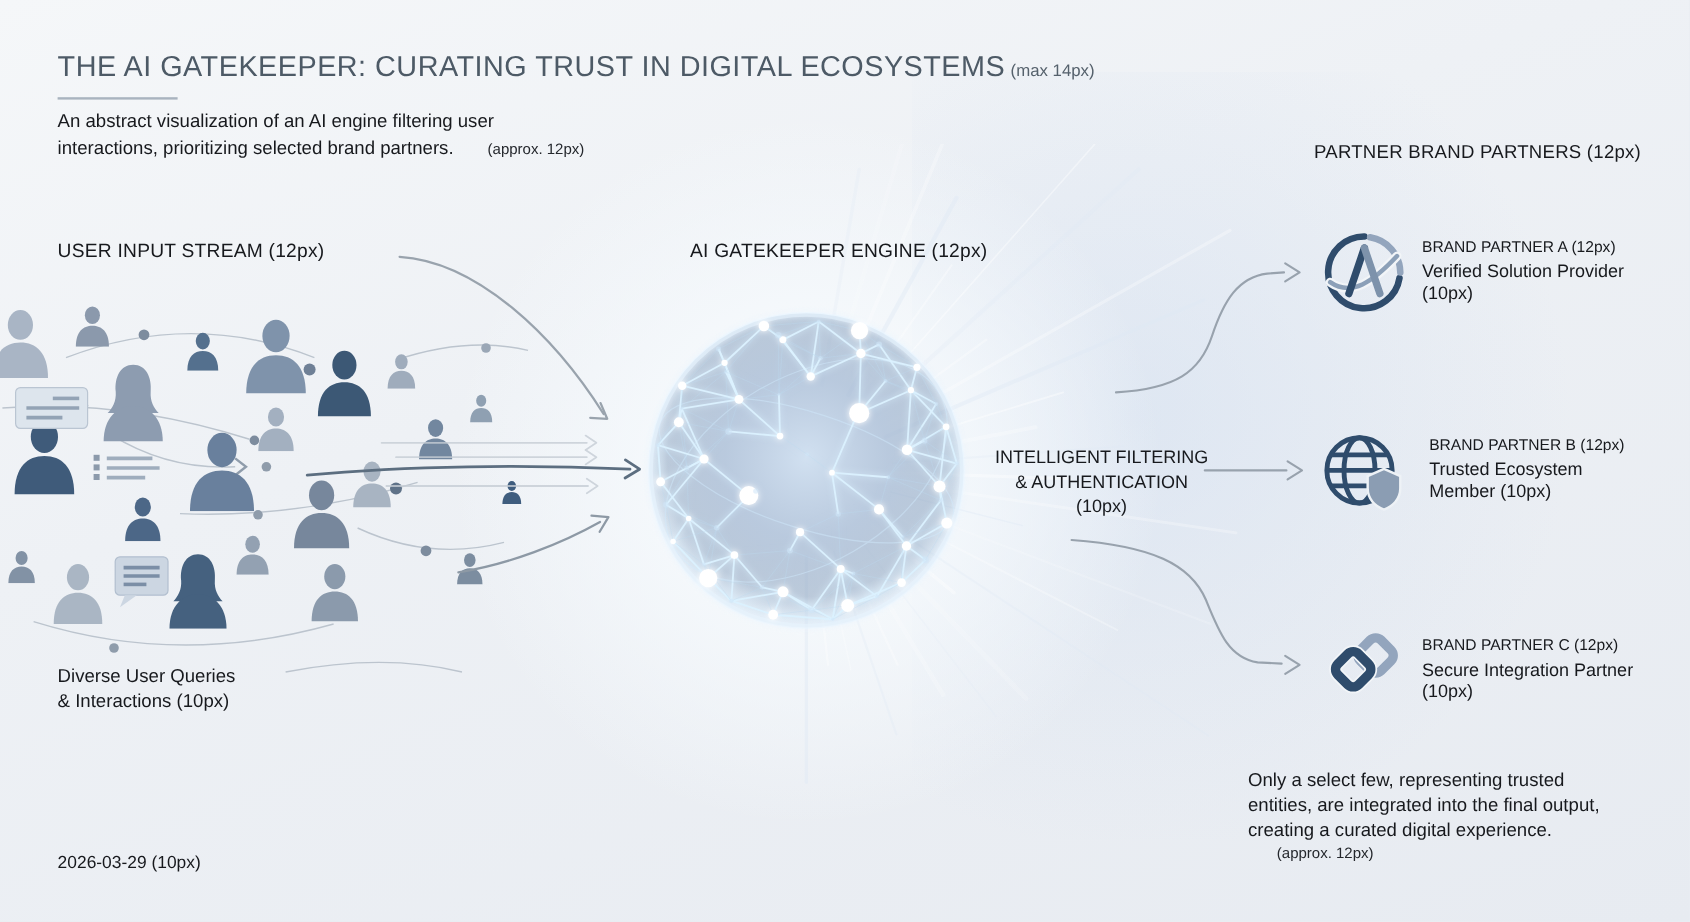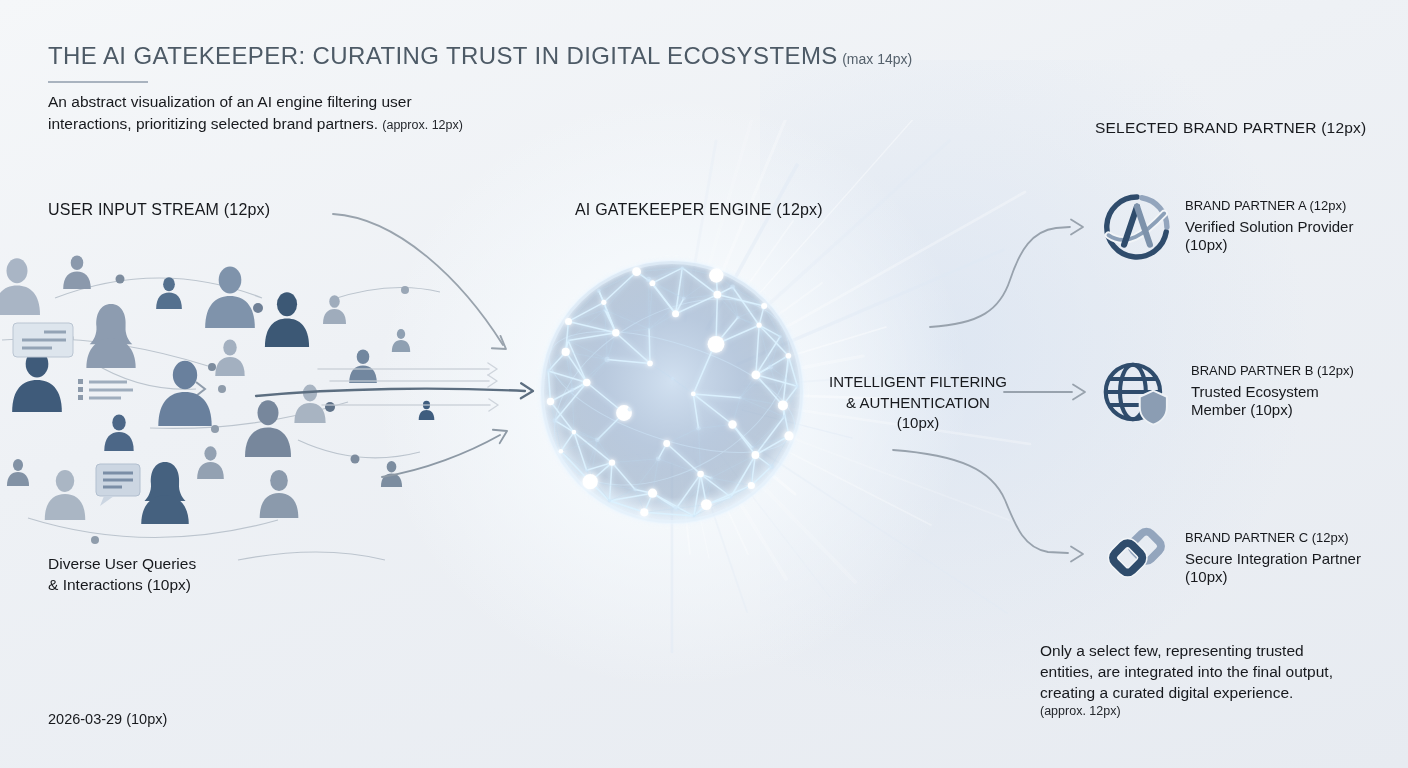--- a/index.html
+++ b/index.html
@@ -9,21 +9,21 @@
   .tint-right{position:absolute;left:760px;top:60px;width:620px;height:640px;pointer-events:none;
          background:radial-gradient(circle at 30% 45%,rgba(205,220,240,.45) 0%,rgba(205,220,240,0) 65%);}
   .glow{position:absolute;left:372px;top:92px;width:600px;height:600px;pointer-events:none;
          background:radial-gradient(circle,rgba(255,255,255,.95) 0%,rgba(246,250,253,.75) 34%,rgba(242,246,250,0) 70%);}
   .abs{position:absolute;}
   .pre{white-space:pre-line;}
   .t-title{font-size:24px;color:#4d5a66;letter-spacing:.4px;}
   .t-title-sfx{font-size:14px;color:#55616c;}
   .divider{position:absolute;left:48px;top:81px;width:100px;height:2px;background:#a9b3bf;}
   .t-desc{font-size:15.5px;color:#17191d;line-height:22px;}
-  .t-sfx{font-size:12.5px;color:#24272c;}
+  .t-sfx{font-size:12.5px;color:#24272c;margin-left:24px;}
   .t-label{font-size:16px;color:#17191d;letter-spacing:.2px;}
   .t-cap{font-size:15.5px;color:#17191d;line-height:21px;}
   .t-date{font-size:14.5px;color:#17191d;text-align:right;}
   .t-filter{font-size:15px;color:#17191d;line-height:20.5px;text-align:center;}
   .t-pheading{font-size:15.5px;color:#17191d;letter-spacing:.2px;}
   .partner{position:absolute;display:flex;align-items:flex-start;}
   .p-name{font-size:13px;color:#17191d;line-height:19px;margin-bottom:3px;}
   .p-tag{font-size:15px;color:#17191d;line-height:18px;}
   .t-note{font-size:15.5px;color:#17191d;line-height:21px;}
   svg{display:block;}
@@ -502,21 +502,21 @@
         <path d="M1004,392 H1072"></path>
         <path d="M-12,-7.5 L0,0 L-12,7.5" transform="translate(1085,392)"></path>
       </g>
       <g stroke="#98a2ad" stroke-width="1.8">
         <path d="M893,450 C960,455 992,470 1005,500 C1016,527 1024,548 1048,552 L1068,553"></path>
         <path d="M-12,-7.5 L0,0 L-12,7.5" transform="translate(1083,554)"></path>
       </g>
     </g>
   </svg>
 
-  <div class="abs t-pheading" style="left:1095px;top:119px;">SELECTED BRAND PARTNER (12px)</div>
+  <div class="abs t-pheading" style="left:1095px;top:119px;">PARTNER BRAND PARTNERS (12px)</div>
 
   <div class="partner" style="left:1103px;top:193px;">
     <svg width="68" height="68" viewBox="0 0 100 100">
       <g fill="none" stroke-linecap="round">
         <path d="M50,6 A44,44 0 1 0 93,57" stroke="#2f4c6c" stroke-width="8"></path>
         <path d="M57,7 A44,44 0 0 1 94,50" stroke="#93a5bd" stroke-width="8"></path>
         <path d="M8,62 C34,80 60,62 90,30" stroke="#f2f5f8" stroke-width="11"></path>
         <path d="M8,62 C34,80 60,62 90,30" stroke="#8ca0b8" stroke-width="5.5"></path>
         <path d="M31,76 L50,20" stroke="#2f4c6c" stroke-width="9"></path>
         <path d="M50,20 L69,76" stroke="#7d92ab" stroke-width="9"></path>

